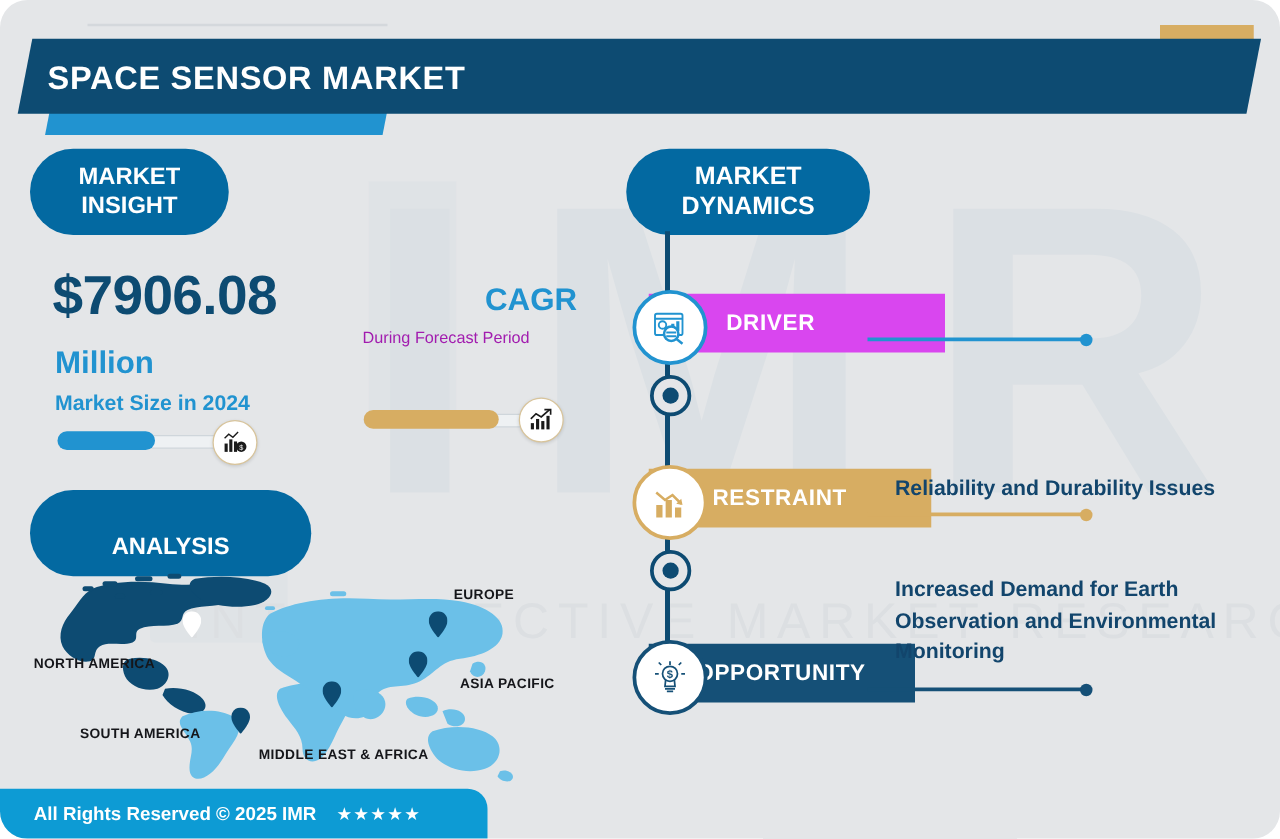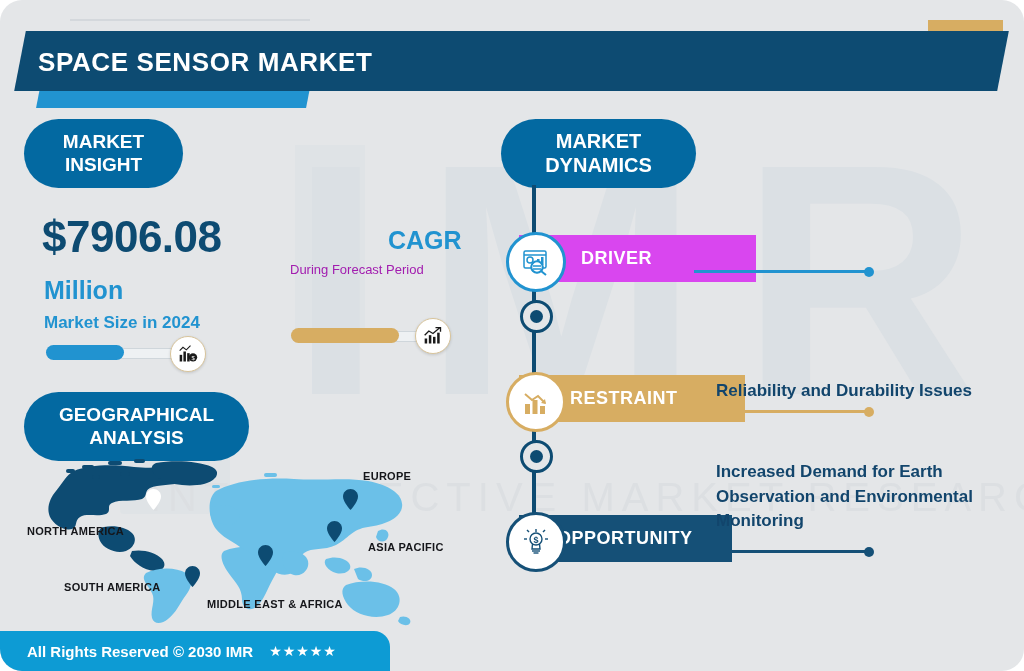--- a/index.html
+++ b/index.html
@@ -237,21 +237,21 @@
         <rect x="12" y="13" width="3" height="8"></rect>
         <rect x="17" y="8" width="3" height="13"></rect>
         <path d="M2 11 L7 6 L12 9 L20 2" stroke="#1a1a1a" stroke-width="1.6" fill="none"></path>
         <path d="M15 2 L21 2 L21 7" stroke="#1a1a1a" stroke-width="1.6" fill="none"></path>
       </g>
     </svg>
   </div>
 
   <div class="pill" id="pill-geo">
     <span>
-      <span>GEOGRAPHICAL</span><br>
+      <br>
       <span>ANALYSIS</span>
     </span>
   </div>
 
   <div id="map-wrap">
     <svg viewBox="0 0 460 175" xmlns="http://www.w3.org/2000/svg">
       <g fill="#0d4b72">
         <path d="M58 16 C72 10 96 9 118 12 C136 14 150 11 164 14 C174 16 176 23 168 27 C156 31 142 29 134 33 C128 36 132 41 126 44 C118 47 104 44 96 48 C90 51 96 56 90 59 C82 62 70 58 64 62 C58 66 62 72 56 74 C48 76 38 70 34 62 C30 53 34 43 40 36 C46 29 50 20 58 16 Z"></path>
         <path d="M140 8 C158 5 182 6 196 12 C206 17 200 26 188 29 C174 32 156 30 146 25 C136 20 132 11 140 8 Z"></path>
         <path d="M88 72 C98 70 110 72 116 78 C122 84 118 93 110 96 C100 99 88 94 84 86 C81 79 82 73 88 72 Z"></path>
@@ -386,17 +386,17 @@
         <line x1="23" y1="6" x2="25" y2="4"></line>
       </g>
     </svg>
   </div>
   <div class="lead" id="lead-opportunity">
       <span class="dot"></span>
     </div>
   <div class="dyn-text" id="txt-opportunity">Increased Demand for Earth Observation and Environmental Monitoring</div>
 
   <div id="footer">
-    <span class="ftxt">All Rights Reserved © 2030 IMR</span>
+    <span class="ftxt">All Rights Reserved © 2025 IMR</span>
     <span class="stars">★★★★★</span>
   </div>
 
 </div>
 
 </body></html>

